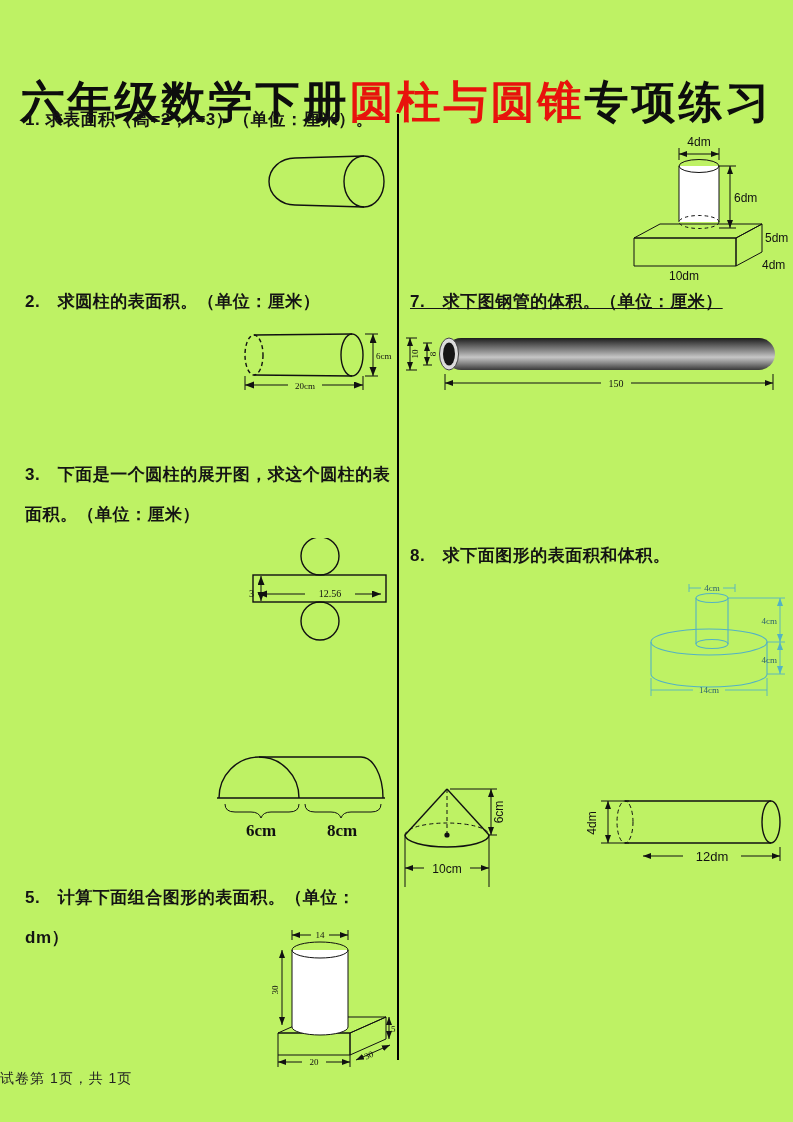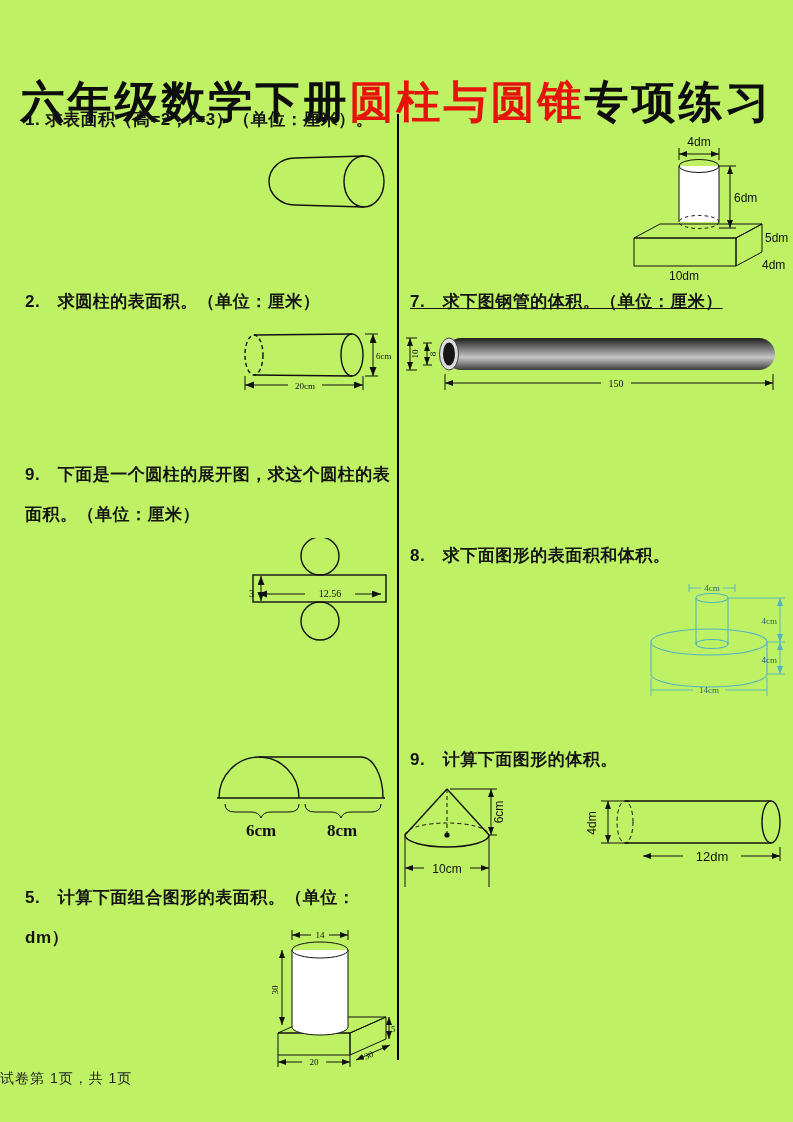--- a/index.html
+++ b/index.html
@@ -26,26 +26,25 @@
 <body>
 
 <div class="page">
 
   <h1 class="title"><span>六年级数学下册</span><span class="hl">圆柱与圆锥</span><span>专项练习</span></h1>
 
   <div class="divider"></div>
 
   <p class="prob" style="left:25px;top:100px;">1. 求表面积（高=2，r=3）（单位：厘米）。</p>
   <p class="prob" style="left:25px;top:282px;">2.　求圆柱的表面积。（单位：厘米）</p>
-  <p class="prob" style="left:25px;top:455px;">9.　下面是一个圆柱的展开图，求这个圆柱的表面积。（单位：厘米）</p>
+  <p class="prob" style="left:25px;top:455px;">3.　下面是一个圆柱的展开图，求这个圆柱的表面积。（单位：厘米）</p>
   <p class="prob" style="left:25px;top:878px;">5.　计算下面组合图形的表面积。（单位：dm）</p>
 
   <p class="prob" style="left:410px;top:282px;width:380px;text-decoration:underline;">7.　求下图钢管的体积。（单位：厘米）</p>
   <p class="prob" style="left:410px;top:536px;width:380px;">8.　求下面图形的表面积和体积。</p>
-  <p class="prob" style="left:410px;top:740px;width:380px;">9.　计算下面图形的体积。</p>
 
   <svg class="fig" style="left:268px;top:153px;" width="122" height="60" viewBox="0 0 122 60">
     <g>
       <path class="sline" d="M27,5 A26,23.5 0 0 0 27,52"></path>
       <line class="sline" x1="27" y1="5" x2="96" y2="3"></line>
       <line class="sline" x1="27" y1="52" x2="96" y2="54"></line>
       <ellipse class="sline" cx="96" cy="28.5" rx="20" ry="25.5" fill="#fff"></ellipse>
     </g>
   </svg>
 

